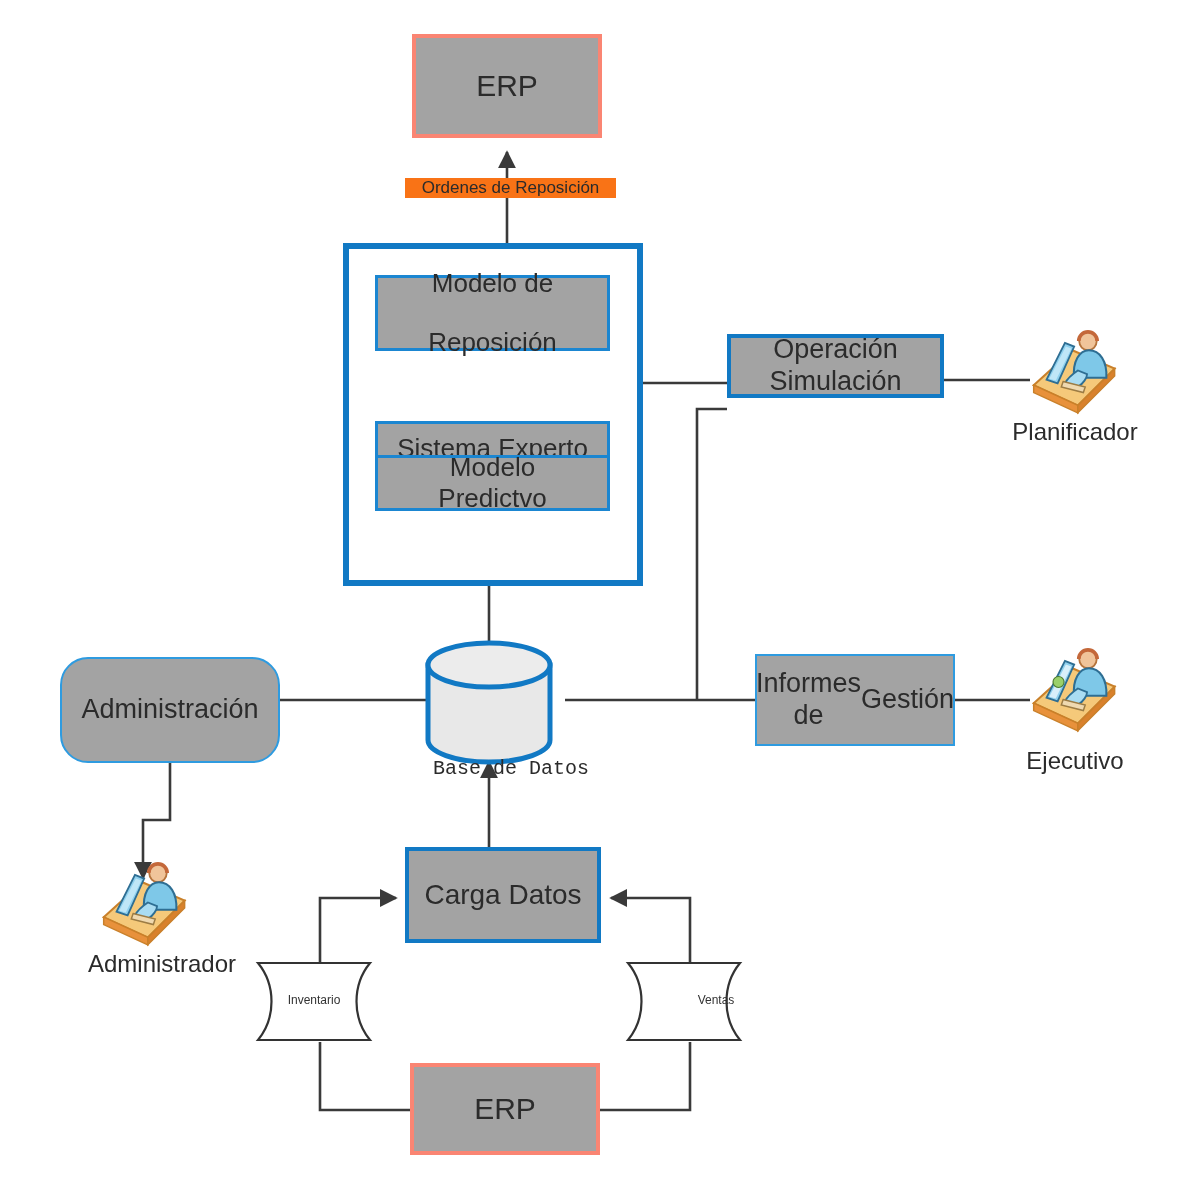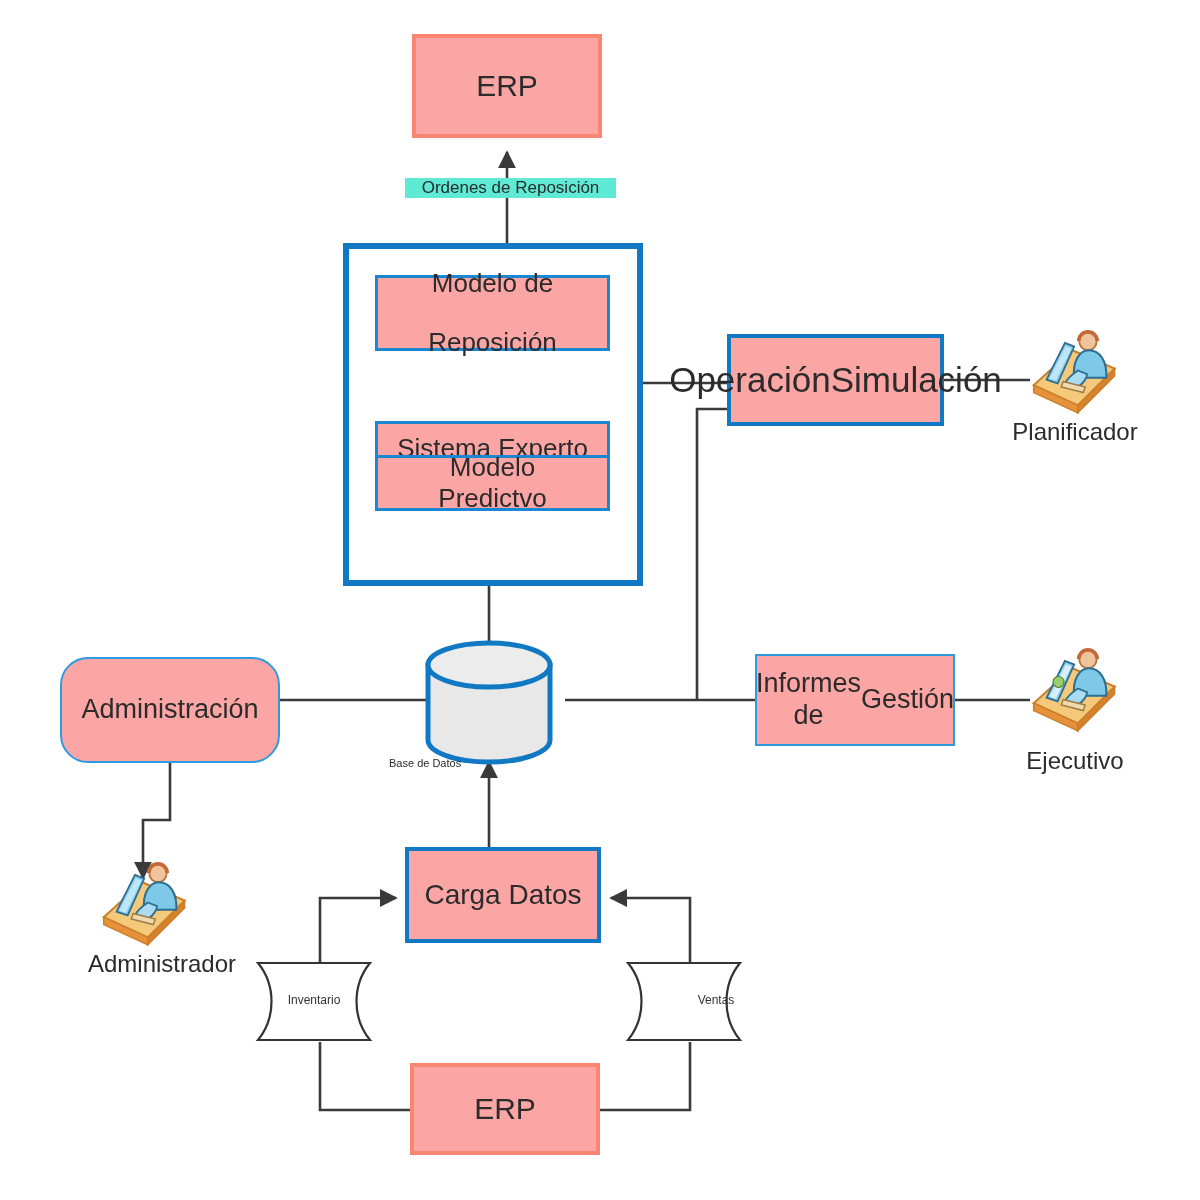--- a/index.html
+++ b/index.html
@@ -5,38 +5,38 @@
   html,body{margin:0;padding:0;background:#ffffff;}
   body{
     width:1200px;height:1200px;
     font-family:"Liberation Sans","DejaVu Sans",sans-serif;
     color:#2b2b2b;
     overflow:hidden;
   }
   #stage{position:relative;width:1200px;height:1200px;background:#fff;}
   svg#wires{position:absolute;left:0;top:0;width:1200px;height:1200px;pointer-events:none;}
 
-  .node{position:absolute;box-sizing:border-box;background:#fca5a5;
+  .node{position:absolute;box-sizing:border-box;background:#a3a3a3;
         display:flex;align-items:center;justify-content:center;text-align:center;
         line-height:1.18;}
   .node span{display:block;}
 
   
   .erp{border:4px solid #FA8573;color:#2b2b2b;font-size:30px;}
   .blue-mid{border:4px solid #1179C4;}
   .blue-thin{border:2px solid #2E9BE0;}
   .inner{border:3px solid #1B86D1;font-size:26px;}
 
   .engine{border:6px solid #1179C4;background:#fff;}
-  .db-label{position:absolute;font-size:11px;text-align:left;width:200px;}
+  .db-label{position:absolute;font-size:20px;text-align:right;width:200px;font-family:Liberation Mono, monospace;}
   .tape-label{position:absolute;font-size:12px;text-align:center;width:160px;color:#333;}
   .actor-label{position:absolute;font-size:24px;text-align:center;width:260px;color:#2b2b2b;}
 
   .edge-label{position:absolute;font-size:17px;color:#2b2b2b;text-align:center;
-              background:#5eead4;padding:0 3px;white-space:nowrap;}
+              background:#f97316;padding:0 3px;white-space:nowrap;}
 </style>
 </head>
 <body>
 
 <div id="stage">
 
   <svg id="wires" viewBox="0 0 1200 1200">
     <defs>
       <marker id="ah" viewBox="0 0 10 10" refX="9" refY="5" markerWidth="7" markerHeight="7" orient="auto-start-reverse">
         <path d="M0,0 L10,5 L0,10 z" fill="#3a3a3a"></path>
@@ -142,21 +142,21 @@
 
   <div class="node inner" style="left:375px;top:377px;width:235px;height:54px;margin-top:44px;">
     <span>Sistema Experto</span>
   </div>
 
   <div class="node inner" style="left:375px;top:455px;width:235px;height:56px;flex-direction:column;">
     <span>Modelo</span>
     <span>Predictvo</span>
   </div>
 
-  <div class="node blue-mid" style="left:727px;top:334px;width:217px;height:92px;font-size:35px;flex-direction:row;">
+  <div class="node blue-mid" style="left:727px;top:334px;width:217px;height:64px;font-size:27px;flex-direction:column;">
     <span>Operación</span>
     <span>Simulación</span>
   </div>
 
   <div class="node blue-thin" style="left:755px;top:654px;width:200px;height:92px;font-size:27px;flex-direction:row;">
     <span>Informes de</span>
     <span>Gestión</span>
   </div>
 
   <div class="node blue-thin" style="left:60px;top:657px;width:220px;height:106px;font-size:27px;border-radius:28px;">

